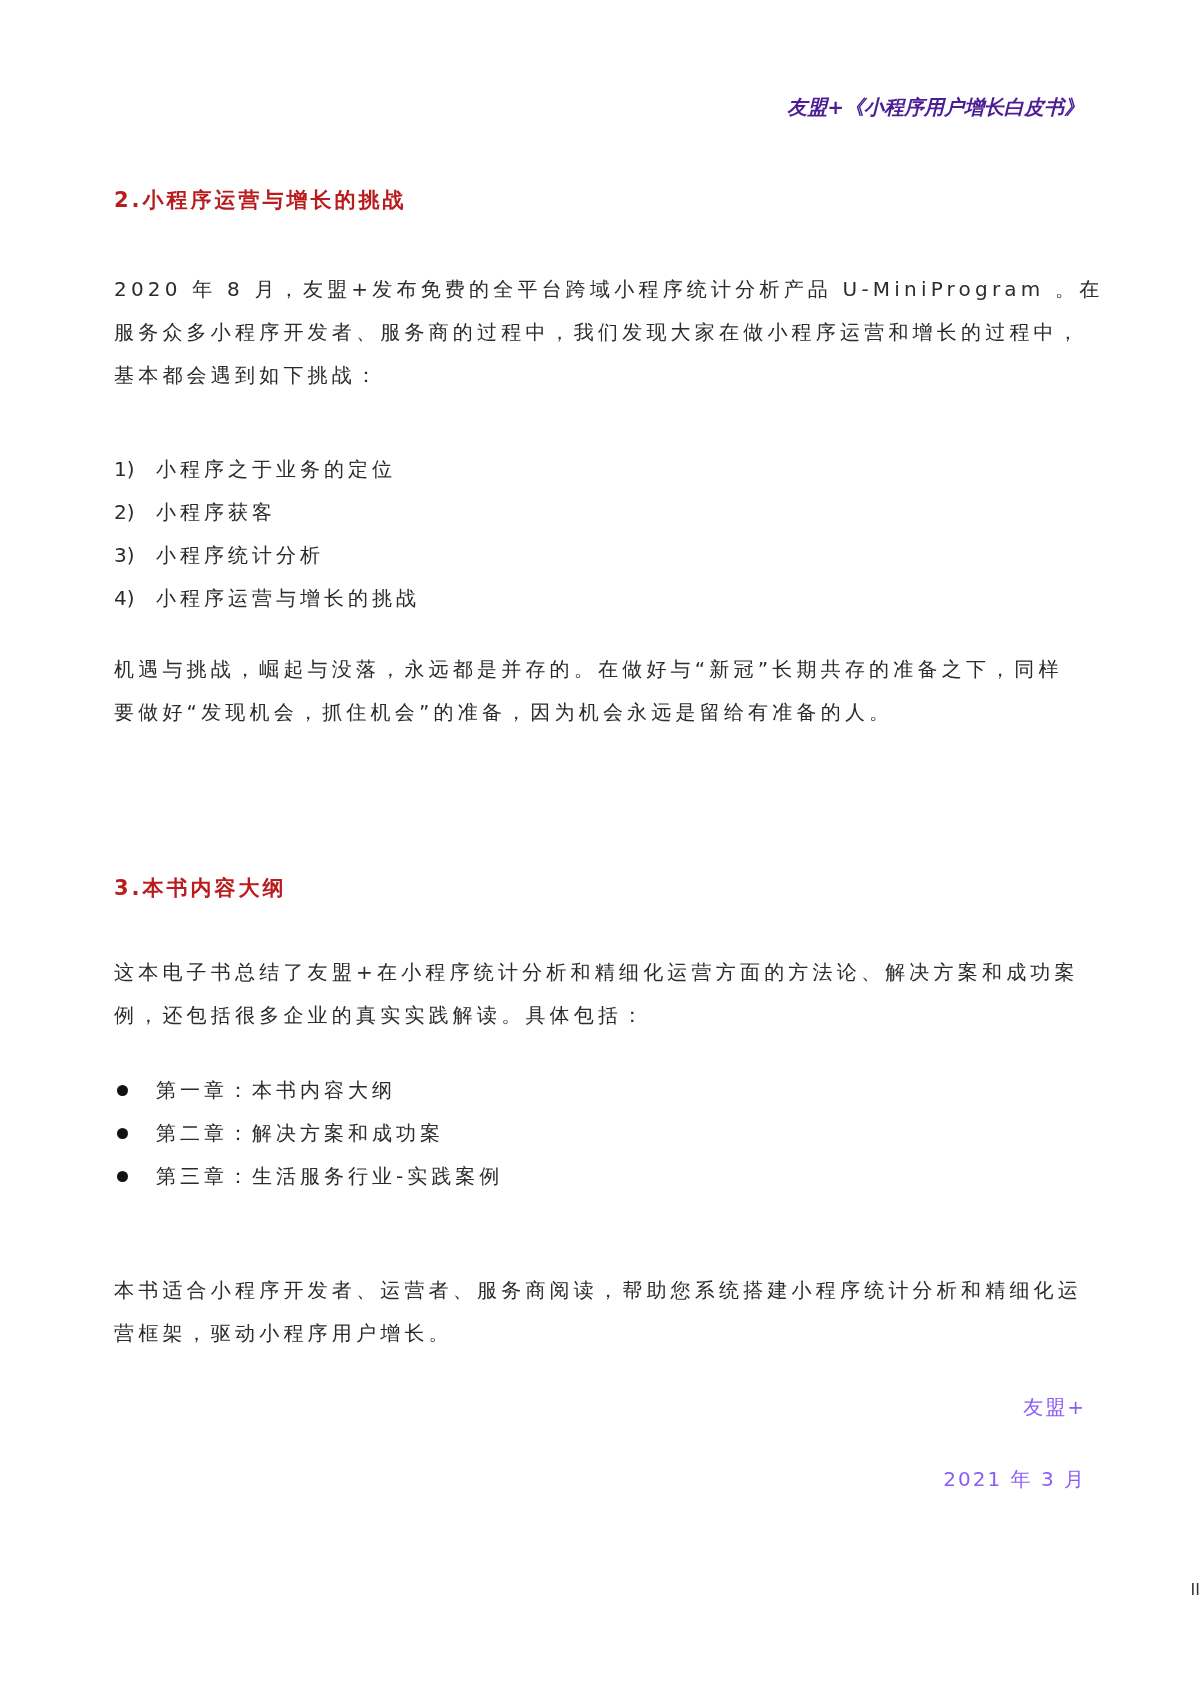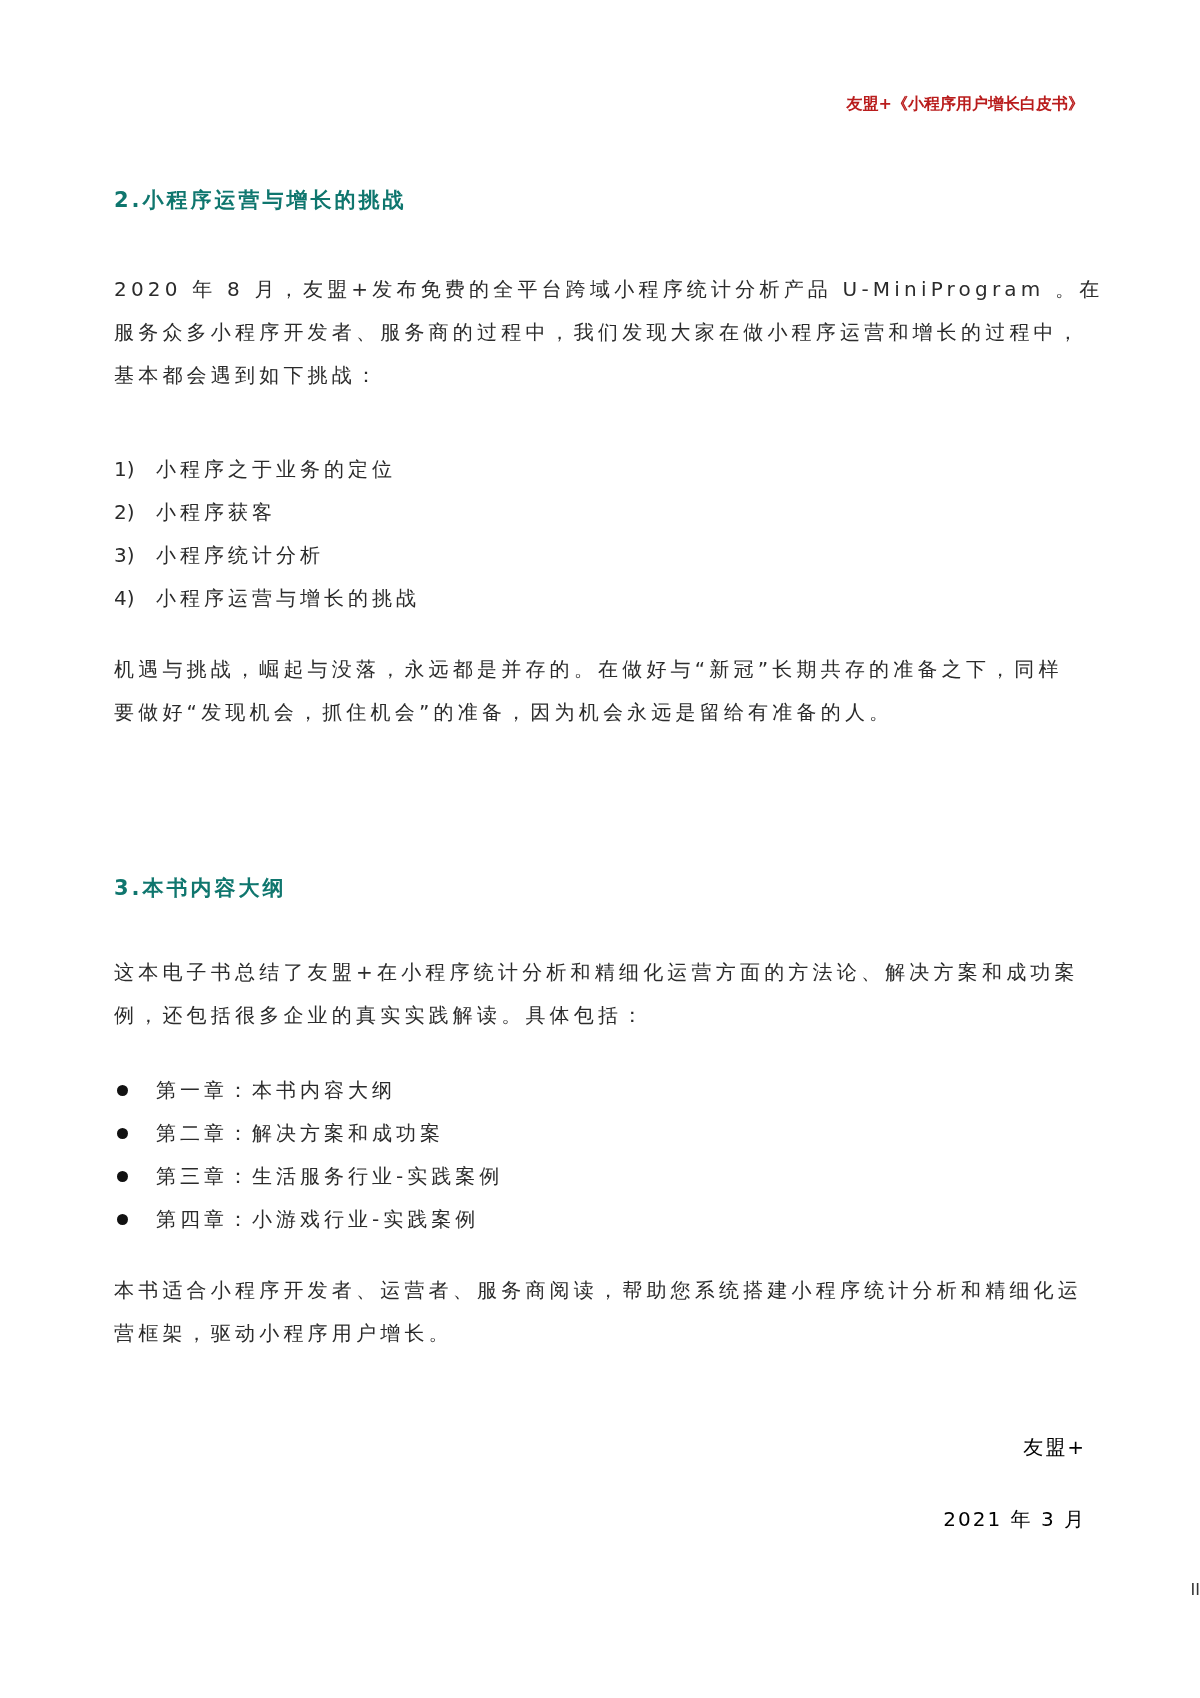--- a/index.html
+++ b/index.html
@@ -12,32 +12,33 @@
       height: 1698px;
       position: relative;
       overflow: hidden;
       font-family: "DejaVu Sans", "Liberation Sans", sans-serif;
       color: #2b2b2b;
     }
     .page-header {
       position: absolute;
       top: 94px;
       right: 116px;
-      font-size: 16px;
+      font-size: 20px;
       font-weight: bold;
-      color: #b91c1c;
+      color: #4c1d95;
       letter-spacing: 0px;
       white-space: nowrap;
+      font-style: italic;
     }
     .section-title {
       position: absolute;
       left: 114px;
       font-size: 21px;
       font-weight: bold;
-      color: #0f766e;
+      color: #b91c1c;
       letter-spacing: 3px;
       white-space: nowrap;
     }
     .para {
       position: absolute;
       left: 114px;
       width: 972px;
       font-size: 20px;
       line-height: 43px;
       letter-spacing: 4.2px;
@@ -79,23 +80,22 @@
       border-radius: 50%;
       background: #111;
       margin-left: 3px;
       margin-right: 28px;
     }
     .sign {
       position: absolute;
       right: 114px;
       font-size: 20px;
       letter-spacing: 2px;
-      color: #000000;
+      color: #8b5cf6;
       white-space: nowrap;
-      margin-top: 40px;
     }
     .page-number {
       position: absolute;
       top: 1580px;
       left: 0;
       width: 1200px;
       text-align: right;
       font-size: 16px;
       color: #333;
     }
@@ -150,24 +150,20 @@
     <span>第一章：本书内容大纲</span>
   </li>
   <li>
     <span class="bullet-dot"></span>
     <span>第二章：解决方案和成功案</span>
   </li>
   <li>
     <span class="bullet-dot"></span>
     <span>第三章：生活服务行业-实践案例</span>
   </li>
-  <li>
-    <span class="bullet-dot"></span>
-    <span>第四章：小游戏行业-实践案例</span>
-  </li>
 </ul>
 
 <div class="para" style="top:1269px;">
   <span class="line">本书适合小程序开发者、运营者、服务商阅读，帮助您系统搭建小程序统计分析和精细化运</span>
   <span class="line">营框架，驱动小程序用户增长。</span>
 </div>
 
 <div class="sign" style="top:1394px;">友盟+</div>
 <div class="sign" style="top:1466px;">2021 年 3 月</div>
 

